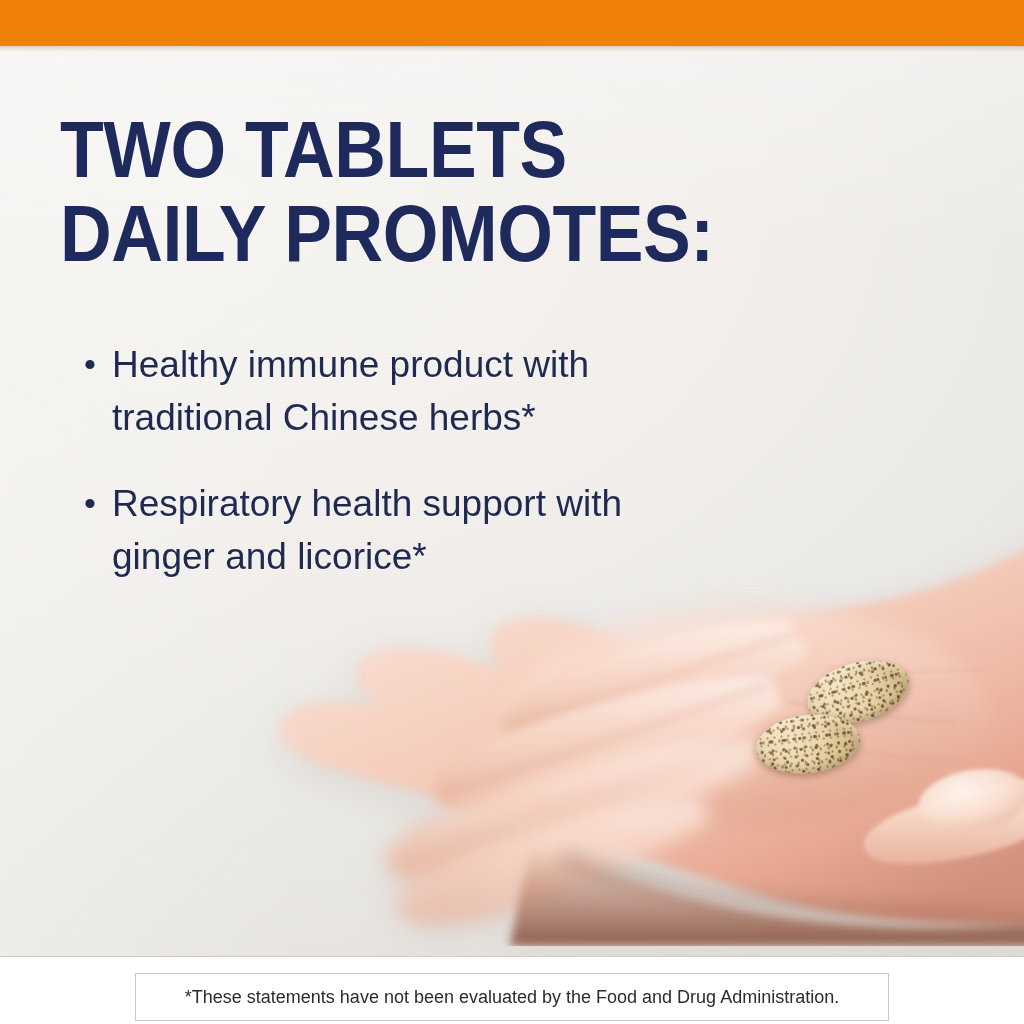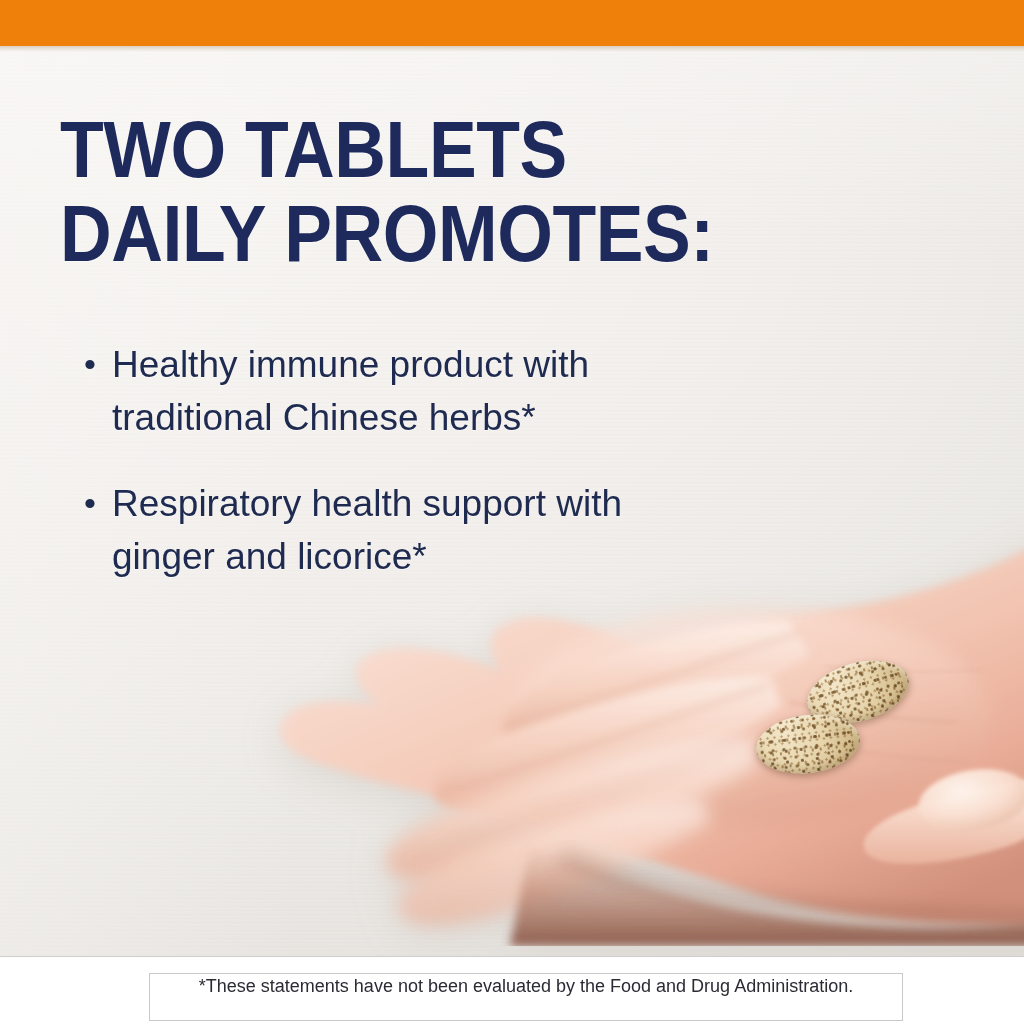--- a/index.html
+++ b/index.html
@@ -163,21 +163,21 @@
   }
   .disclaimer-box {
     position:absolute;
     left:135px; top:16px;
     width:754px; height:48px;
     border:1px solid #c9c8c6;
     background:#ffffff;
     display:flex;
     flex-direction:column;
     align-items:center;
-    margin-left:14px;
+    justify-content:center;
   }
   .disclaimer-line {
     color:#2b2b33;
     font-size:18px;
     line-height:24px;
     white-space:nowrap;
     text-align:center;
   }
 </style>
 </head>

